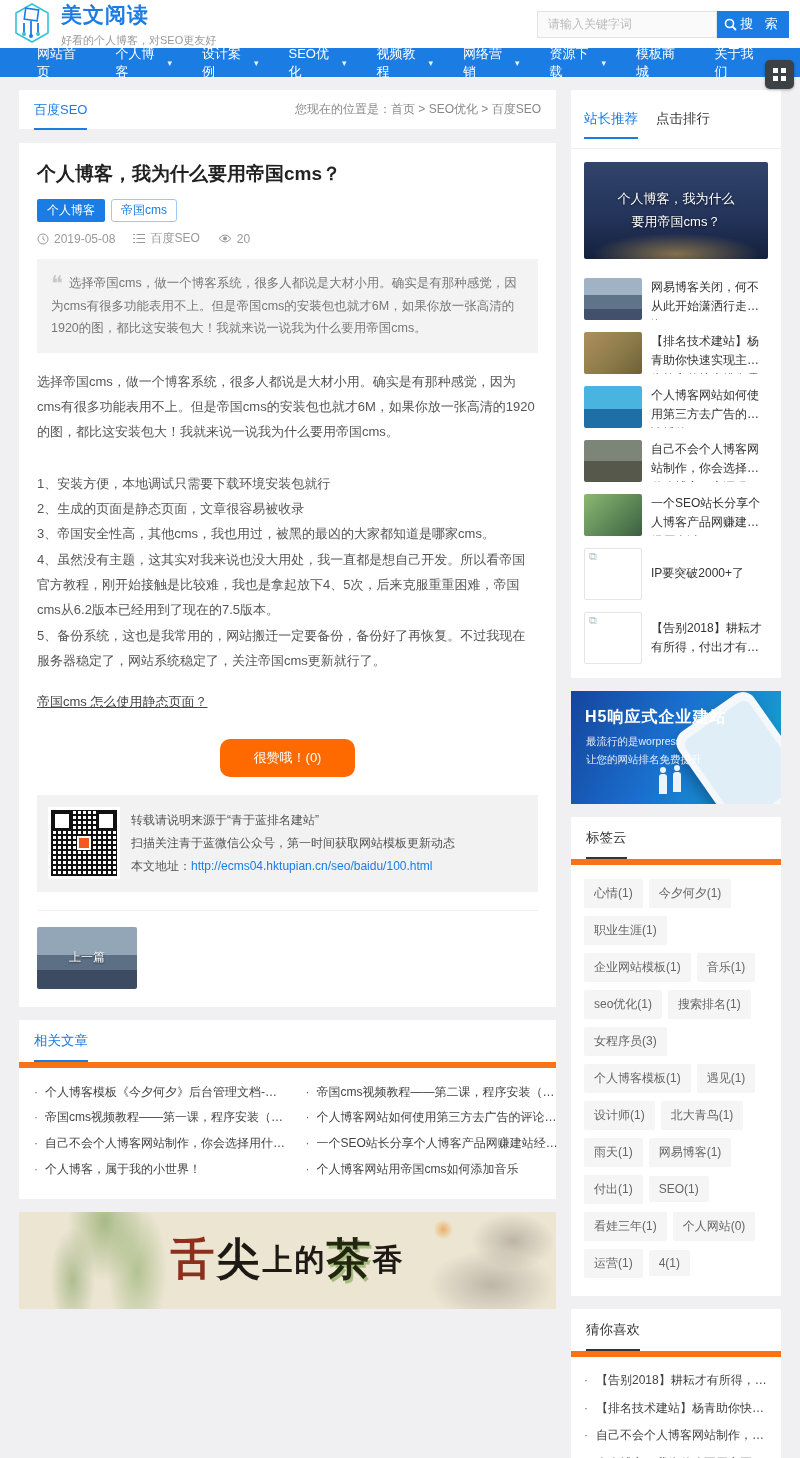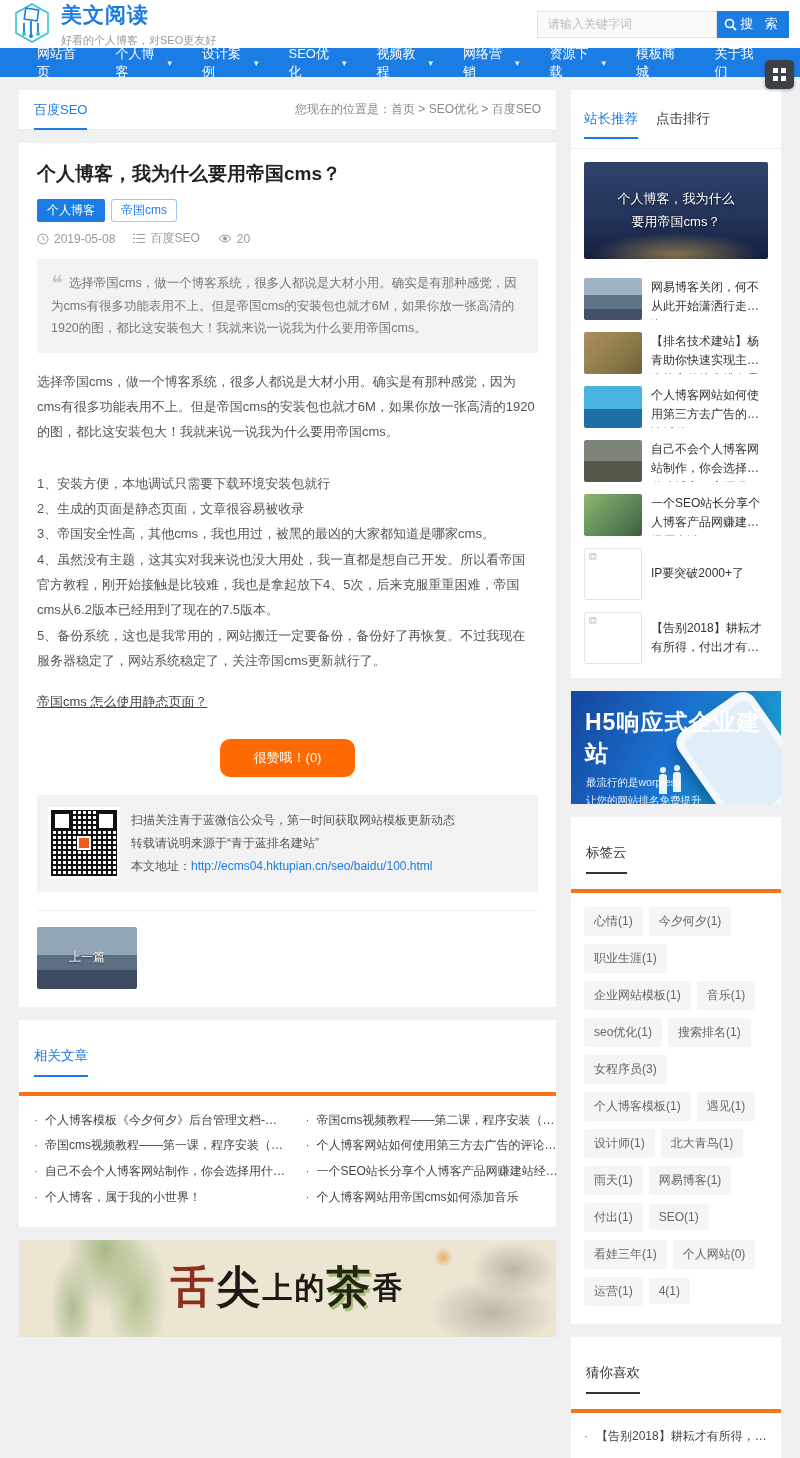--- a/index.html
+++ b/index.html
@@ -65,21 +65,21 @@
   .qr-txt .url { color:#1b7ce4; cursor:pointer; }
 
   .prev-item { display:flex; gap:12px; padding-top:16px; border-top:1px solid #f0f0f0; }
   .prev-thumb { width:100px; height:62px; flex:0 0 auto; position:relative; border-radius:2px;
       background:linear-gradient(180deg,#93a6b8 0 45%,#5d6f85 45% 70%,#3c4b61 70%); }
   .prev-thumb span { position:absolute; inset:0; display:flex; align-items:center; justify-content:center; color:#fff; font-size:12px; text-shadow:0 1px 2px rgba(0,0,0,.6); }
   .prev-body .pt { font-weight:bold; font-size:13px; color:#222; margin:4px 0 8px; }
   .prev-body .pd { color:#aaa; font-size:12px; line-height:1.8; }
 
   
-  .sec-head { display:flex; padding:15px 15px; border-bottom:4px solid #f97316; }
+  .sec-head { display:flex; padding:0 15px; border-bottom:6px solid #f97316; }
   .sec-head .t { font-size:13.5px; height:42px; line-height:42px; border-bottom:2px solid transparent; }
   .sec-head .t.blue { color:#1b7ce4; border-color:#1b7ce4; }
   .sec-head .t.dark { color:#333; border-color:#333; }
   .related-cols { display:flex; padding:12px 15px 16px; gap:18px; }
   .rel-ul { list-style:none; width:50%; }
   .rel-ul li { font-size:12px; color:#444; line-height:2.15; white-space:nowrap; overflow:hidden; text-overflow:ellipsis; cursor:pointer; }
   .rel-ul li::before { content:"·"; margin-right:7px; color:#666; }
 
   
   .tea-banner { height:97px; margin-bottom:13px; position:relative; overflow:hidden; cursor:pointer;
@@ -117,21 +117,21 @@
   .t-ph::before { content:"⧉"; position:absolute; left:4px; top:1px; color:#b9c4cc; font-size:11px; }
   .s-title { font-size:12px; color:#333; line-height:1.6; display:-webkit-box; -webkit-line-clamp:2; -webkit-box-orient:vertical; overflow:hidden; }
 
   .h5-banner { height:113px; margin-bottom:13px; position:relative; overflow:hidden; cursor:pointer;
       background:linear-gradient(115deg,#15459c 0%,#1a6fce 45%,#17a9cf 100%); }
   .h5-banner .phone { position:absolute; right:-8px; bottom:-18px; width:92px; height:120px; background:#f4f8fb; border-radius:14px; transform:rotate(-35deg); box-shadow:-6px 6px 14px rgba(0,20,60,.35); }
   .h5-banner .phone::before { content:""; position:absolute; inset:9px 7px; background:#dfeef7; border-radius:8px; }
   .h5-banner .person { position:absolute; width:8px; height:20px; background:#eaf4fa; border-radius:3px 3px 0 0; bottom:10px; }
   .h5-banner .person::before { content:""; position:absolute; top:-7px; left:1px; width:6px; height:6px; border-radius:50%; background:#eaf4fa; }
   .h5-banner .p1 { left:88px; } .h5-banner .p2 { left:102px; bottom:12px; }
-  .h5-t { position:relative; color:#fff; font-size:23px; font-weight:bold; padding:16px 0 0 14px; letter-spacing:1px; }
+  .h5-t { position:relative; color:#fff; font-size:16px; font-weight:bold; padding:16px 0 0 14px; letter-spacing:1px; }
   .h5-s { position:relative; color:rgba(255,255,255,.88); font-size:10.5px; padding:7px 0 0 15px; }
   .h5-s.second { padding-top:4px; }
 
   .tags-wrap { padding:10px 10px 14px; }
   .tag-pill { display:inline-block; background:#f5f5f5; color:#666; font-size:12px; padding:6px 10px; margin:4px 3px; border-radius:2px; cursor:pointer; }
 
   .guess-ul { list-style:none; padding:10px 13px 14px; }
   .guess-ul li { font-size:12px; color:#444; line-height:2.3; white-space:nowrap; overflow:hidden; text-overflow:ellipsis; cursor:pointer; }
   .guess-ul li::before { content:"·"; margin-right:8px; color:#666; }
 </style>
@@ -241,22 +241,22 @@
 
       <div class="like-wrap">
         <button class="like-btn">很赞哦！(0)</button>
       </div>
 
       <div class="qr-box">
         <div class="qr">
             <span class="logo-dot"></span>
           </div>
         <div class="qr-txt">
+          <div>转载请说明来源于“青于蓝排名建站”</div>
           <div>扫描关注青于蓝微信公众号，第一时间获取网站模板更新动态</div>
-          <div>转载请说明来源于“青于蓝排名建站”</div>
           <div>
             <span>本文地址：</span><span class="url">http://ecms04.hktupian.cn/seo/baidu/100.html</span>
           </div>
         </div>
       </div>
 
       <div class="prev-item">
         <div class="prev-thumb">
           <span>上一篇</span>
         </div>

